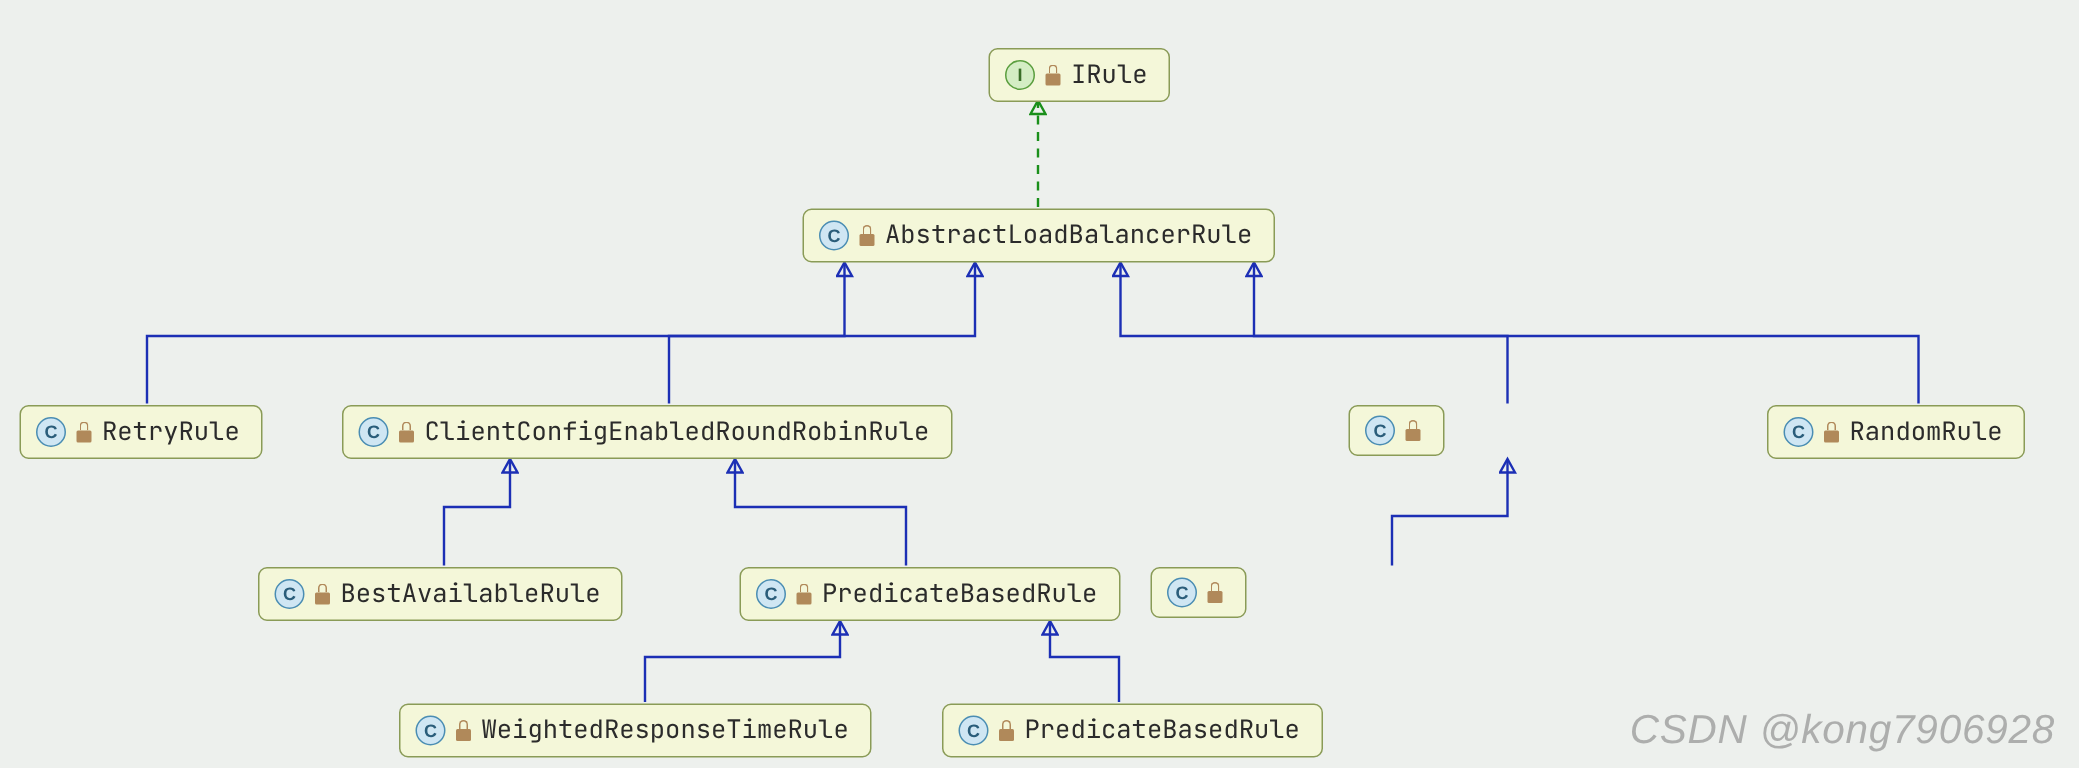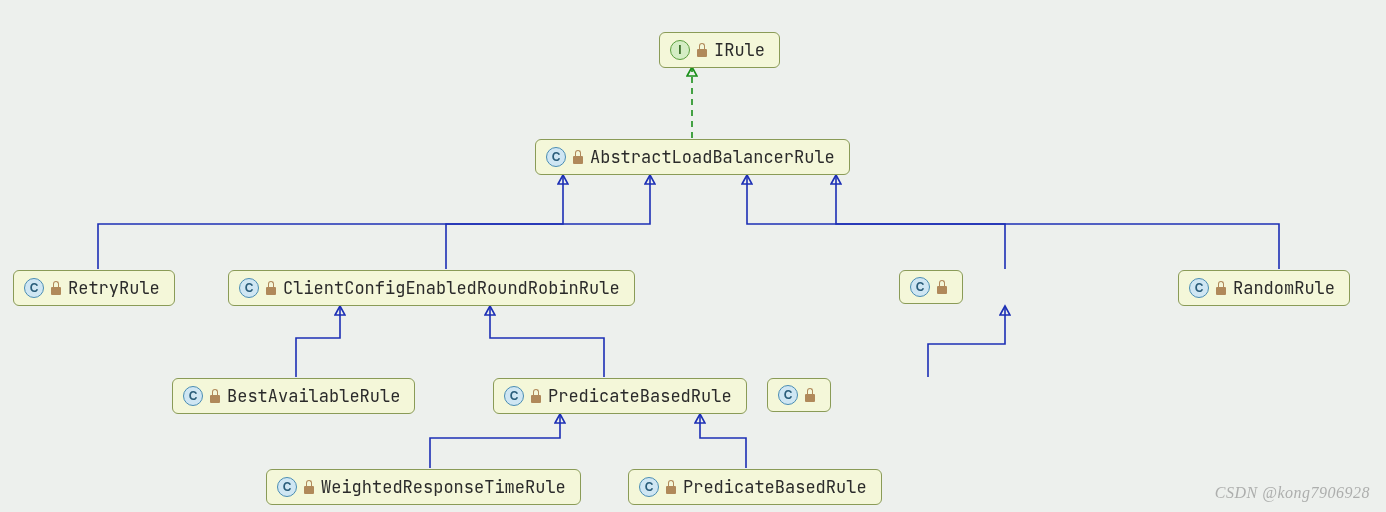--- a/index.html
+++ b/index.html
@@ -73,22 +73,22 @@
     left: 0;
     width: 1386px;
     height: 512px;
     pointer-events: none;
   }
   .watermark {
     position: absolute;
     right: 16px;
     bottom: 10px;
     color: rgba(120,120,120,0.55);
-    font-family: Liberation Serif, serif;
-    font-size: 16px;
+    font-family: Liberation Sans, sans-serif;
+    font-size: 27px;
     font-style: italic;
     letter-spacing: 0.5px;
   }
 </style>
 </head>
 <body>
 
 <svg class="connectors">
   <defs>
     <marker id="tri-green" markerWidth="12" markerHeight="12" refX="9" refY="6" orient="auto" markerUnits="userSpaceOnUse">

